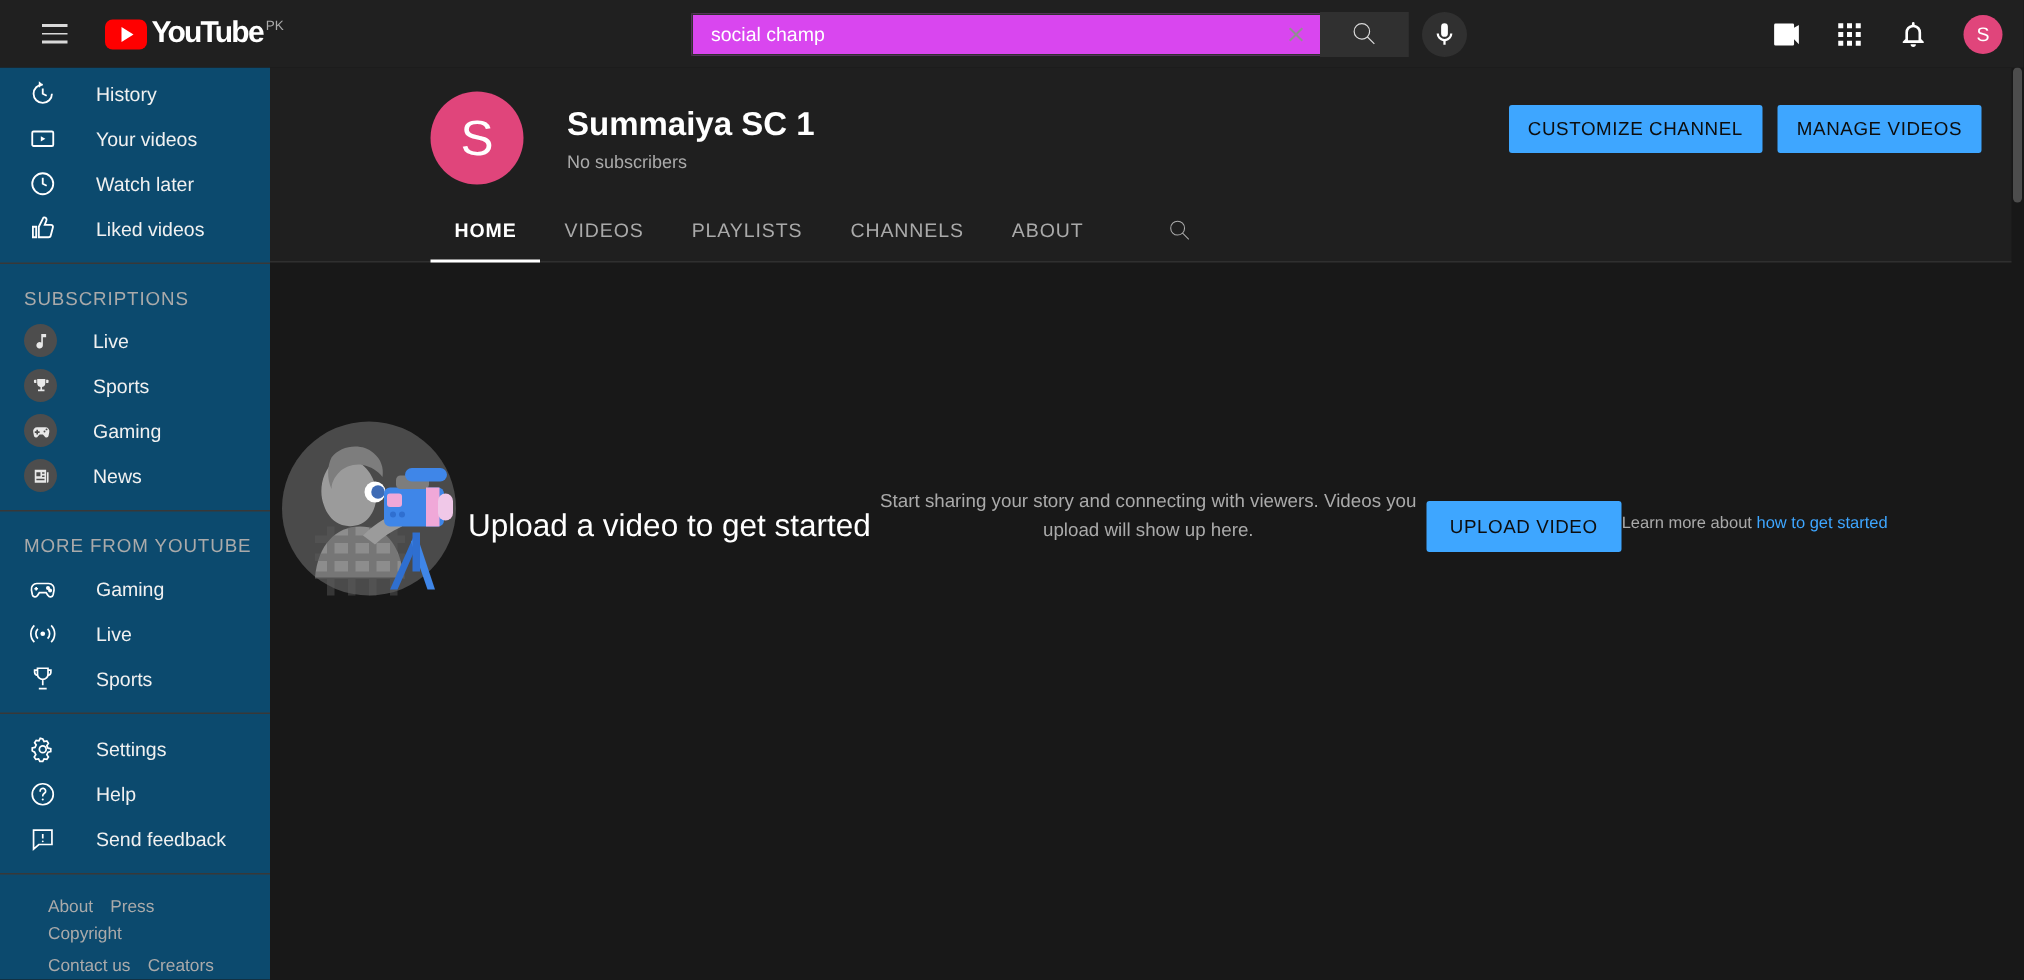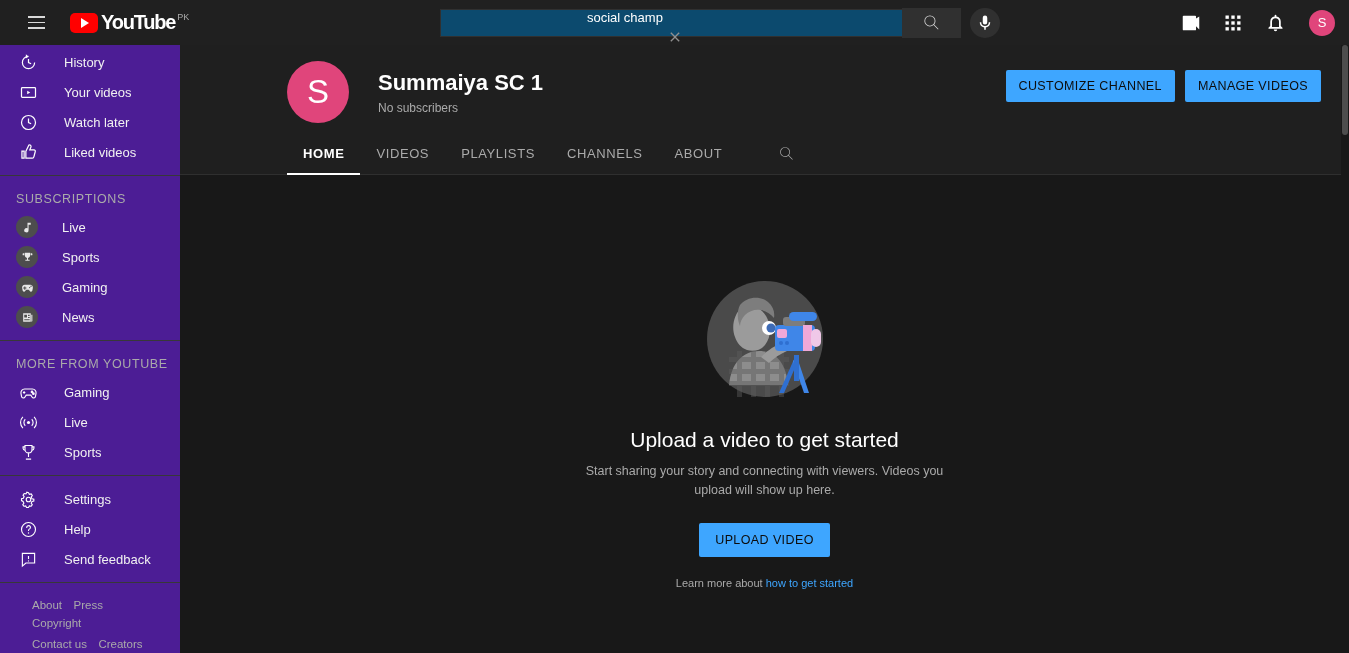--- a/index.html
+++ b/index.html
@@ -42,27 +42,26 @@
   .yt-word {
     font-size: 20px; font-weight: bold; letter-spacing: -1.2px;
     margin-left: 3px; line-height: 20px; color: #fff;
   }
   .yt-cc { font-size: 9px; color: #aaa; margin-left: 2px; line-height: 10px; }
 
   
   .mh-center { flex: 1; display: flex; align-items: center; justify-content: center; }
   .search-wrap { display: flex; align-items: center; }
   .search-box {
-    width: 462px; height: 28px;
-    background: #0c4a6e;
+    width: 419px; height: 28px;
+    background: #d946ef;
     border: 1px solid #303030;
     border-right: none;
     display: flex; align-items: center;
     padding: 0 4px 0 12px;
-    flex-direction: column;
   }
   .search-text {
     flex: 1; font-size: 13px; color: #fff; background: none; border: none; outline: none;
     font-family: "Liberation Sans", sans-serif;
   }
   .clear-btn {
     width: 24px; height: 24px; display: flex; align-items: center; justify-content: center;
     cursor: pointer; flex: none;
   }
   .search-btn {
@@ -84,21 +83,21 @@
     width: 26px; height: 26px; border-radius: 50%;
     background: #e0457b; color: #fff;
     display: flex; align-items: center; justify-content: center;
     font-size: 13px; cursor: pointer; margin-left: 4px;
   }
 
   
   .sidebar {
     position: absolute; top: 45px; left: 0;
     width: 180px; height: 608px;
-    background: #4c1d95;
+    background: #0c4a6e;
     overflow: hidden;
   }
   .sb-scroll { position: relative; top: -36px; }
   .sb-section { padding: 8px 0; border-bottom: 1px solid #383838; }
   .sb-head {
     font-size: 12.5px; color: #aaa; letter-spacing: .6px;
     padding: 8px 0 6px 16px; text-transform: uppercase;
   }
   .sb-item {
     display: flex; align-items: center; height: 30px;
@@ -158,21 +157,21 @@
   .tab.active { color: #fff; font-weight: bold; }
   .tab.active::after {
     content: ""; position: absolute; left: 0; right: 0; bottom: 0;
     height: 2px; background: #fff;
   }
   .tab-search { margin-left: 36px; width: 24px; height: 24px; cursor: pointer;
                 display:flex; align-items:center; justify-content:center; }
 
   
   .empty {
-    display: flex; flex-direction: column; align-items: center;
+    display: flex; flex-direction: row; align-items: center;
     padding-top: 98px;
   }
   .empty-illus { width: 132px; height: 132px; }
   .empty-title { font-size: 21px; color: #fff; margin-top: 23px; }
   .empty-sub {
     font-size: 12.5px; color: #aaa; margin-top: 10px;
     text-align: center; width: 370px; line-height: 19px;
   }
   .empty-btn {
     margin-top: 23px;

